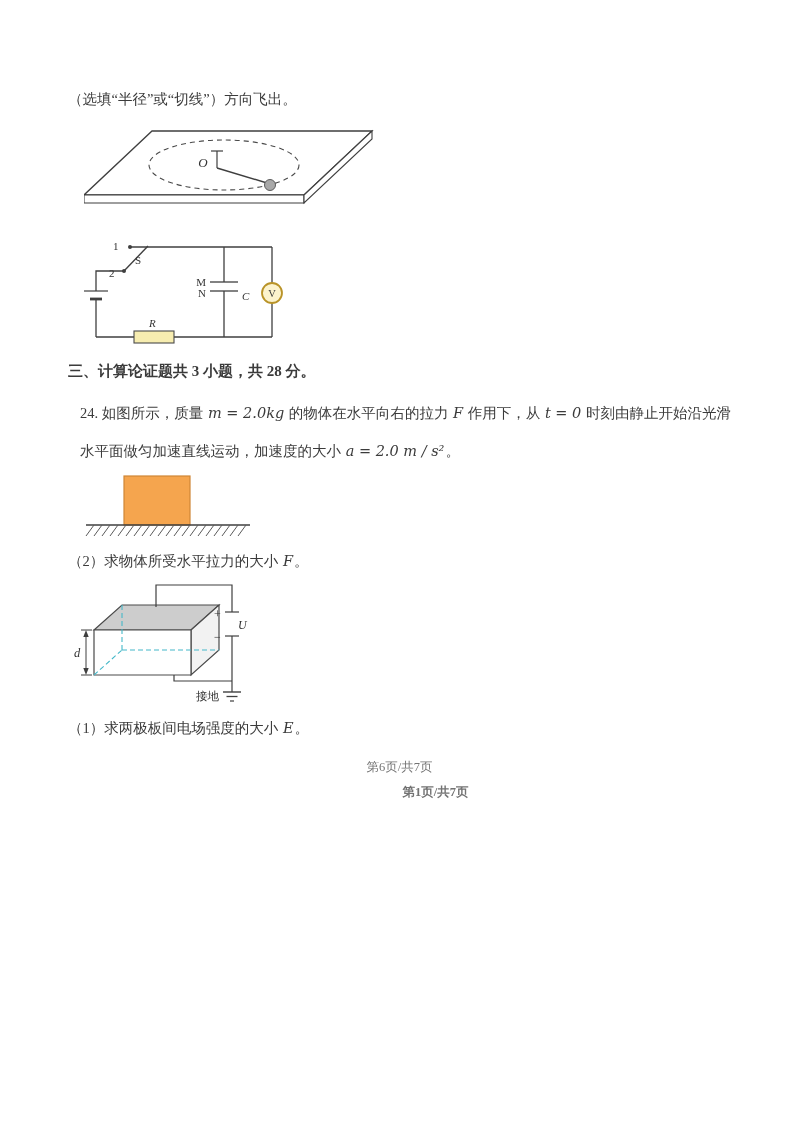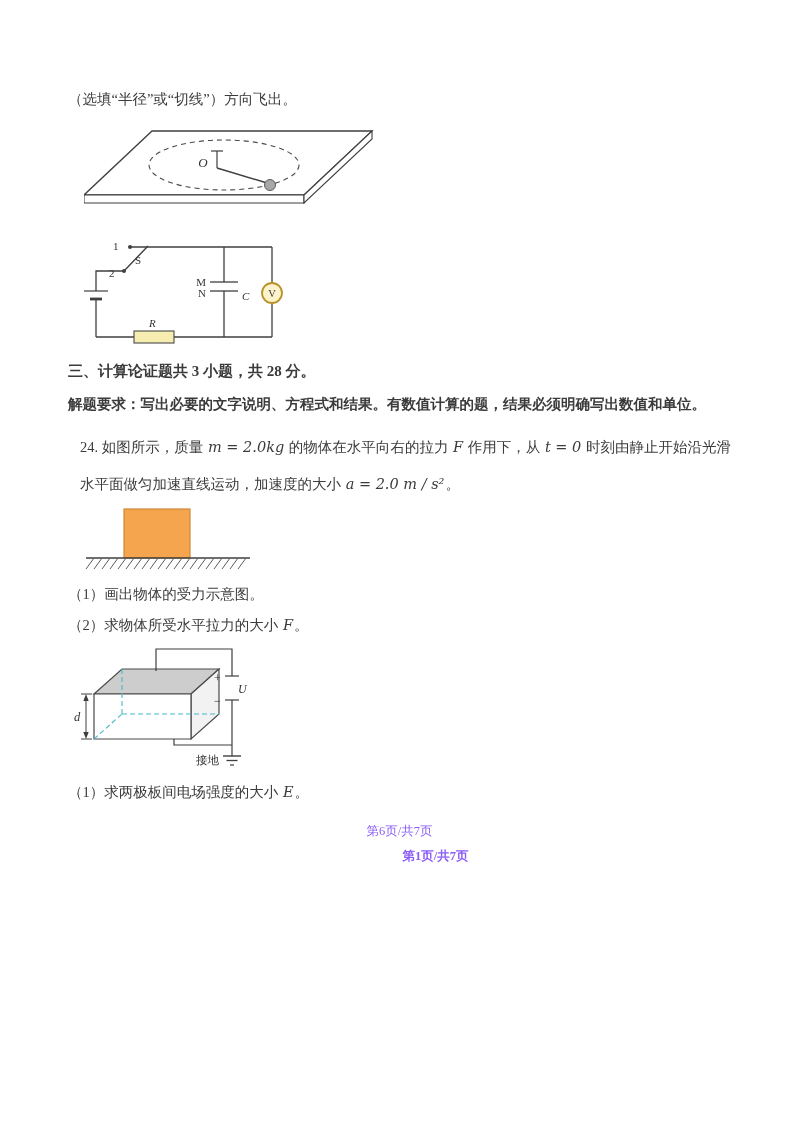--- a/index.html
+++ b/index.html
@@ -32,21 +32,21 @@
   .fig-block   { margin: 2px 0 0 16px; }
   .fig-box     { margin: 4px 0 0 6px; }
   .h-section { margin-top: 0; font-size: 15px; }
   .req { margin-top: 2px; }
   .q24 { margin-top: 8px; margin-left: 12px; }
   .q25 { margin-top: 10px; }
   .part { margin-top: 2px; }
   .footer {
     text-align: center;
     font-size: 12.5px;
-    color: #8b5cf6;
+    color: #737373;
   }
   .footer-current { margin-top: 16px; }
   .footer-total { margin-top: 8px; padding-left: 72px; font-weight: 600; }
   svg text { font-family: "Liberation Serif", "DejaVu Serif", serif; }
 </style>
 </head>
 <body>
 
 <div class="page">
 
@@ -95,33 +95,31 @@
       <text x="27" y="44" font-size="11" fill="#333">2</text>
       <text x="53" y="31" font-size="11" fill="#333">S</text>
       <text x="124" y="53" font-size="11" text-anchor="end" fill="#333">M</text>
       <text x="124" y="64" font-size="11" text-anchor="end" fill="#333">N</text>
       <text x="160" y="67" font-size="11" font-style="italic" fill="#333">C</text>
       <text x="67" y="94" font-size="11" font-style="italic" fill="#333">R</text>
     </svg>
   </figure>
 
   <p class="body-text bold h-section">三、计算论证题共 3 小题，共 28 分。</p>
-  <p class="body-text bold req">解题要求：写出必要的文字说明、方程式和结果。有数值计算的题，结果必须明确写出数值和单位。</p>
 
   <p class="body-text wide q24"><span>24. 如图所示，质量 </span><span class="math">m = 2.0kg</span><span> 的物体在水平向右的拉力 </span><span class="math">F</span><span> 作用下，从 </span><span class="math">t = 0</span><span> 时刻由静止开始沿光滑水平面做匀加速直线运动，加速度的大小 </span><span class="math">a = 2.0 m / s²</span><span>。</span></p>
 
   <figure class="fig-block">
     <svg width="170" height="68" viewBox="0 0 170 68">
       <rect x="40" y="3" width="66" height="49" fill="#f5a54e" stroke="#cf8636" stroke-width="1.2"></rect>
       <line x1="2" y1="52" x2="166" y2="52" stroke="#3f3f3f" stroke-width="1.4"></line>
       <path d="M10 52 l-8 11 M18 52 l-8 11 M26 52 l-8 11 M34 52 l-8 11 M42 52 l-8 11 M50 52 l-8 11 M58 52 l-8 11 M66 52 l-8 11 M74 52 l-8 11 M82 52 l-8 11 M90 52 l-8 11 M98 52 l-8 11 M106 52 l-8 11 M114 52 l-8 11 M122 52 l-8 11 M130 52 l-8 11 M138 52 l-8 11 M146 52 l-8 11 M154 52 l-8 11 M162 52 l-8 11" stroke="#5a5a5a" stroke-width="1" fill="none"></path>
     </svg>
   </figure>
 
-  <p class="body-text tight part"><span>（1）画出物体的受力示意图。</span></p>
   <p class="body-text tight part"><span>（2）求物体所受水平拉力的大小 </span><span class="math">F</span><span>。</span></p>
 
 
   <figure class="fig-box">
     <svg width="192" height="128" viewBox="0 0 192 128">
       <polygon points="20,50 48,25 145,25 117,50" fill="#cdcdcd" stroke="#4a4a4a" stroke-width="1.2"></polygon>
       <polygon points="117,50 145,25 145,70 117,95" fill="#f2f2f2" stroke="#4a4a4a" stroke-width="1.2"></polygon>
       <polygon points="20,50 117,50 117,95 20,95" fill="#ffffff" stroke="#4a4a4a" stroke-width="1.2"></polygon>
       <g stroke="#45b8c9" stroke-width="1.1" stroke-dasharray="5,3" fill="none">
         <path d="M20 95 L48 70"></path>

